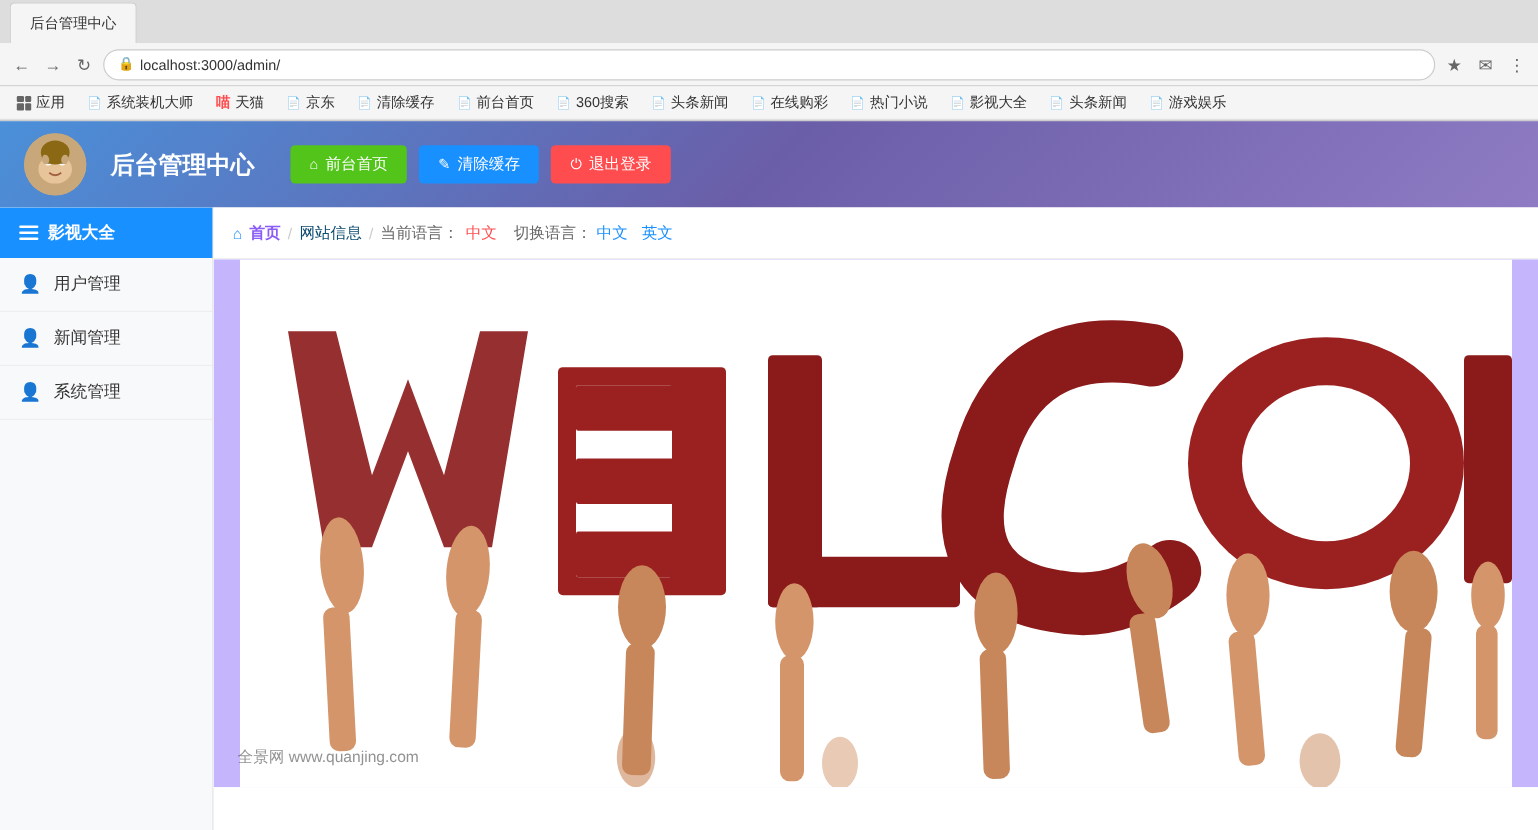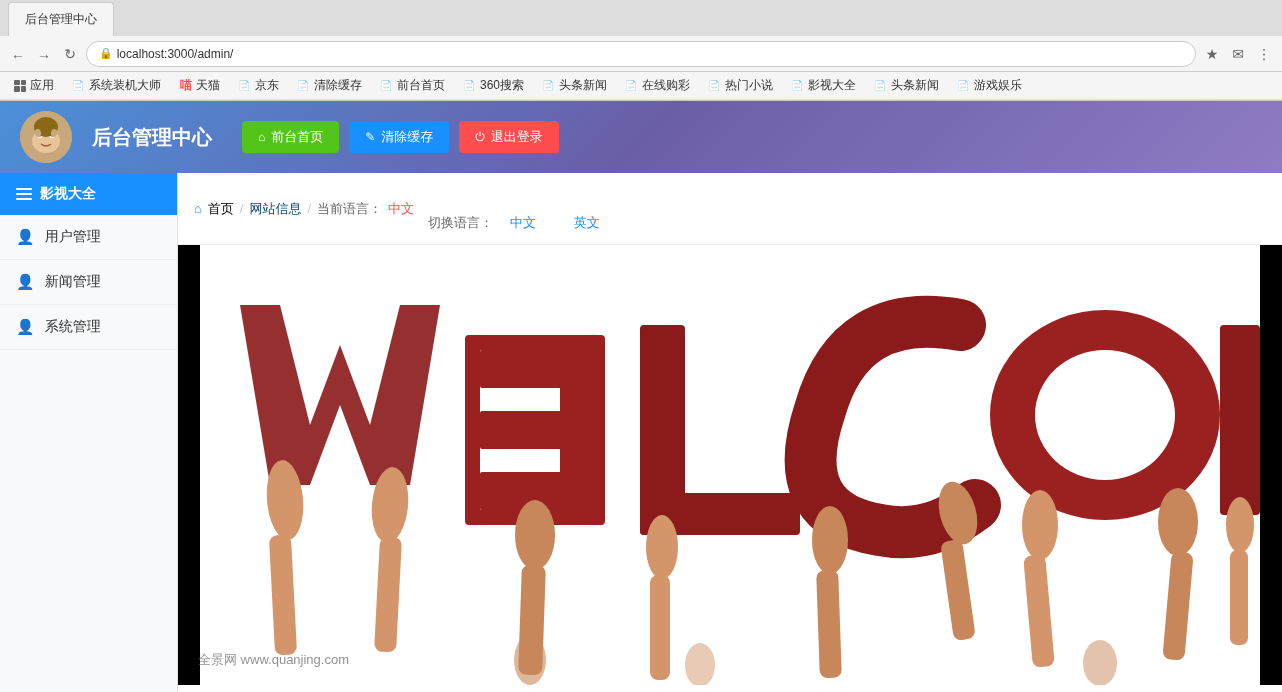--- a/index.html
+++ b/index.html
@@ -40,30 +40,30 @@
     .sidebar { width: 178px; background: #f8f9fa; border-right: 1px solid #e0e0e0; flex-shrink: 0; }
     .sidebar-header { background: #1890ff; color: white; padding: 12px 16px; font-size: 14px; font-weight: bold; display: flex; align-items: center; gap: 8px; }
     .sidebar-menu { list-style: none; }
     .sidebar-menu-item { padding: 13px 16px; display: flex; align-items: center; gap: 10px; font-size: 14px; color: #333; cursor: pointer; border-bottom: 1px solid #eee; }
     .sidebar-icon { color: #666; font-size: 15px; }
 
     
     .content-area { flex: 1; background: white; }
     .breadcrumb { padding: 12px 16px; border-bottom: 1px solid #eee; font-size: 13px; display: flex; align-items: center; gap: 6px; color: #666; background: white; }
     .breadcrumb-home-icon { color: #1890ff; font-size: 13px; }
-    .breadcrumb-link { color: #000000; cursor: pointer; }
+    .breadcrumb-link { color: #8b5cf6; cursor: pointer; font-weight: bold; }
     .breadcrumb-sep { color: #ccc; }
     .breadcrumb-current { color: #0c4a6e; }
-    .lang-switch { display: flex; align-items: flex-start; gap: 17px; margin-left: 8px; margin-top: 29px; }
+    .lang-switch { display: flex; align-items: flex-start; gap: 4px; margin-left: 8px; }
     .lang-active { color: #ff4d4f; }
     .lang-btn { cursor: pointer; color: #1890ff; }
 
     
     .welcome-area { padding: 0; overflow: hidden; position: relative; background: white; }
-    .welcome-image { width: 100%; height: 440px; background: #000000; display: flex; align-items: center; justify-content: center; overflow: hidden; position: relative; }
+    .welcome-image { width: 100%; height: 440px; background: #c4b5fd; display: flex; align-items: center; justify-content: center; overflow: hidden; position: relative; }
 
     
     .watermark { position: absolute; bottom: 16px; left: 20px; font-size: 13px; color: rgba(100,100,100,0.7); }
 
     
     .menu-icon { display: flex; flex-direction: column; gap: 3px; width: 16px; }
     .menu-icon-line { height: 2px; background: white; border-radius: 1px; }
   </style>
 </head>
 <body>

